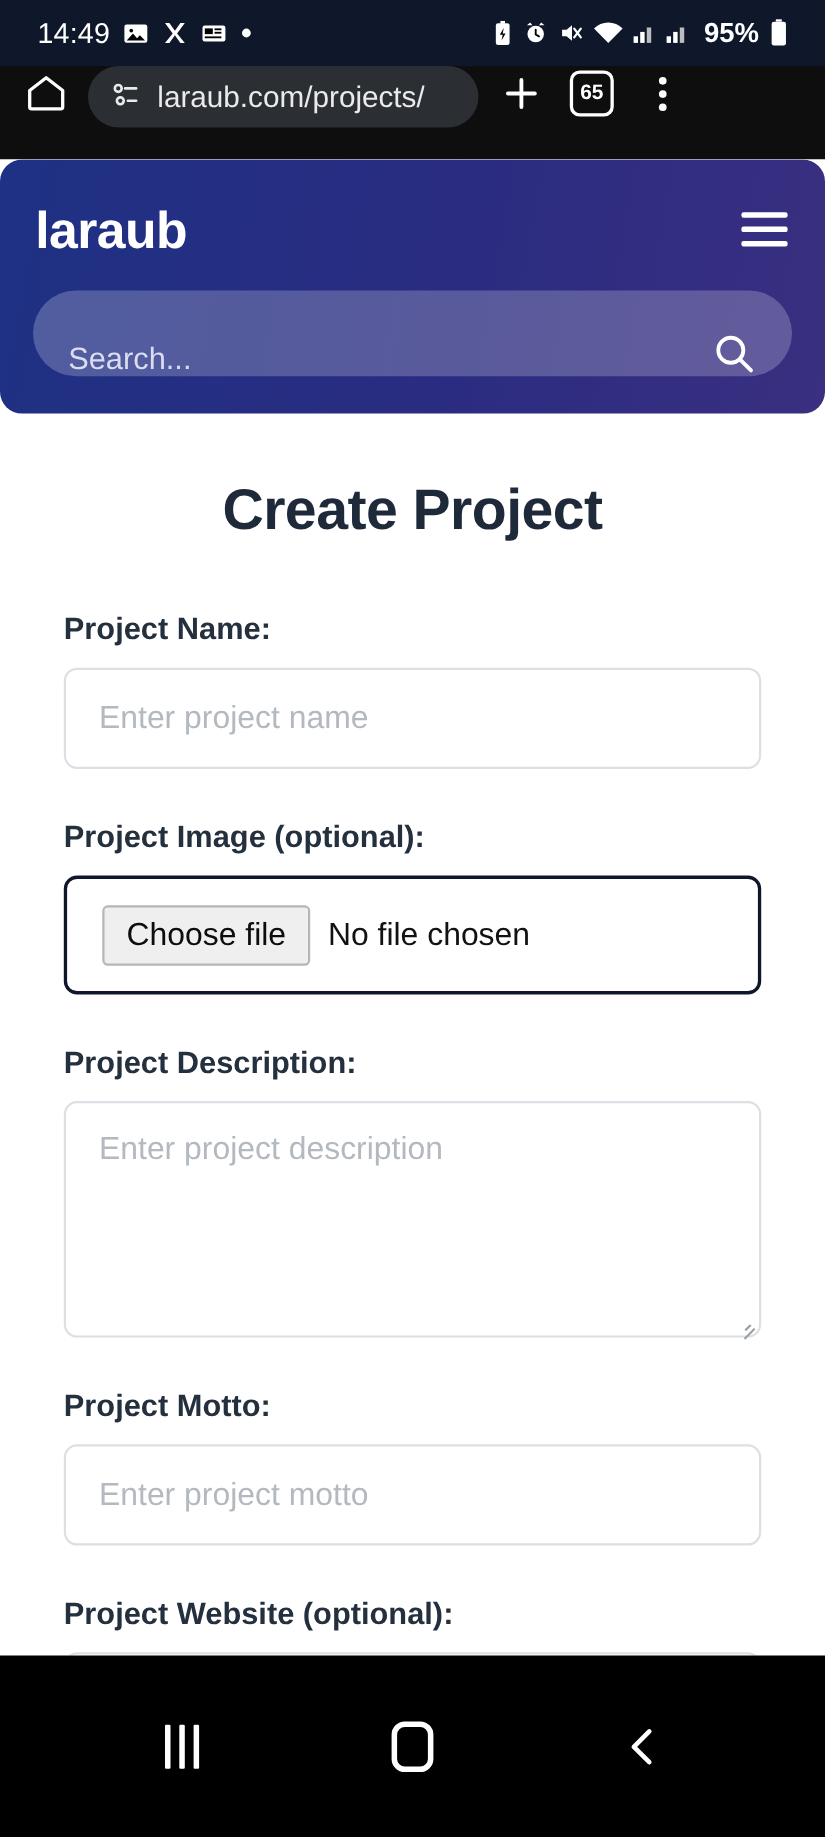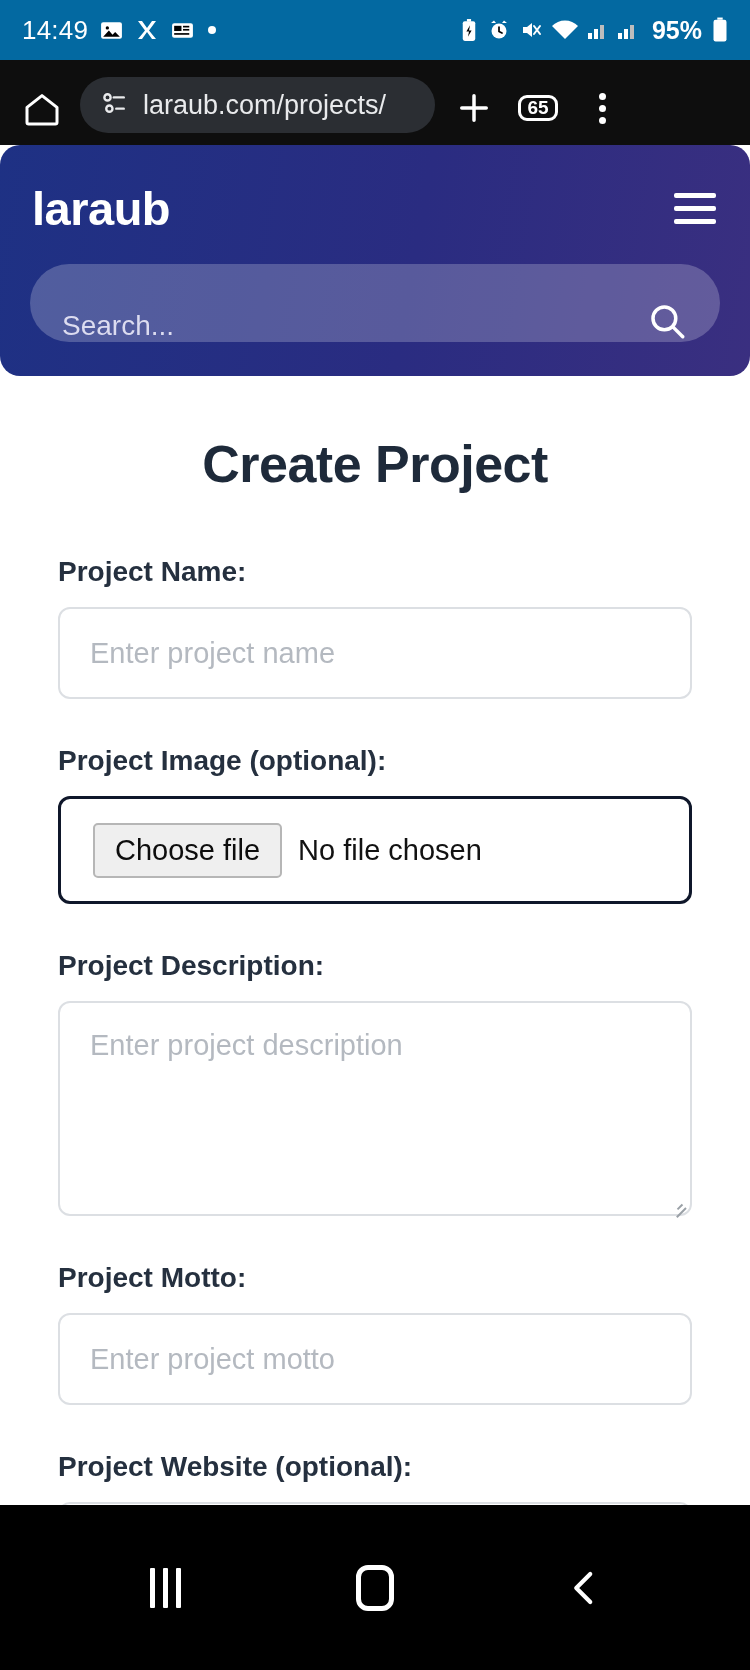--- a/index.html
+++ b/index.html
@@ -9,25 +9,25 @@
     height: 1670px;
     background: #ffffff;
     font-family: "Liberation Sans", sans-serif;
     overflow: hidden;
     position: relative;
   }
 
   
   .status-bar {
     height: 60px;
-    background: #0369a1;
+    background: #0f172a;
     display: flex;
     align-items: center;
     justify-content: space-between;
-    padding: 0 22px;
+    padding: 0 34px;
     color: #ffffff;
   }
   .status-left {
     display: flex;
     align-items: center;
     gap: 11px;
   }
   .status-time {
     font-size: 26px;
     font-weight: 500;
@@ -44,22 +44,22 @@
     font-weight: 600;
     margin-left: 5px;
     margin-right: 2px;
   }
 
   
   .browser-bar {
     height: 85px;
     background: #0e0e0e;
     display: flex;
-    align-items: flex-end;
-    padding: 12px 18px;
+    align-items: flex-start;
+    padding: 0 18px;
     gap: 14px;
   }
   .home-btn {
     width: 48px; height: 48px;
     display: flex; align-items: center; justify-content: center;
     flex: 0 0 auto;
   }
   .url-pill {
     flex: 1 1 auto;
     height: 56px;
@@ -78,21 +78,21 @@
     white-space: nowrap;
     overflow: hidden;
   }
   .chrome-btn {
     width: 50px; height: 50px;
     display: flex; align-items: center; justify-content: center;
     flex: 0 0 auto;
     color: #ffffff;
   }
   .tab-count {
-    width: 40px; height: 26px;
+    width: 40px; height: 42px;
     border: 3px solid #ffffff;
     border-radius: 9px;
     display: flex; align-items: center; justify-content: center;
     font-size: 19px; font-weight: 700; color: #ffffff;
   }
   .kebab {
     display: flex; flex-direction: column; gap: 5px;
     align-items: center; justify-content: center;
   }
   .kebab span {

